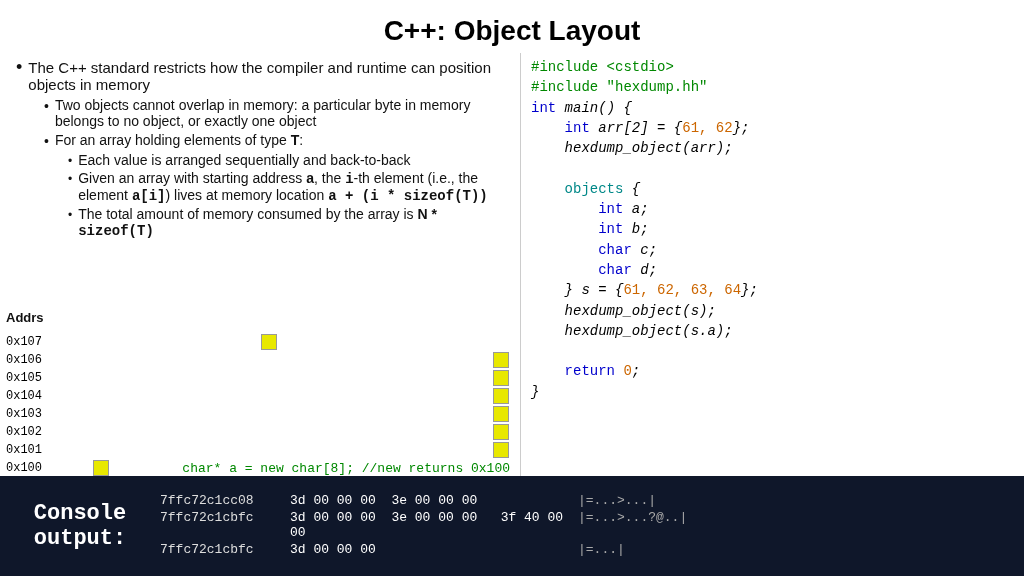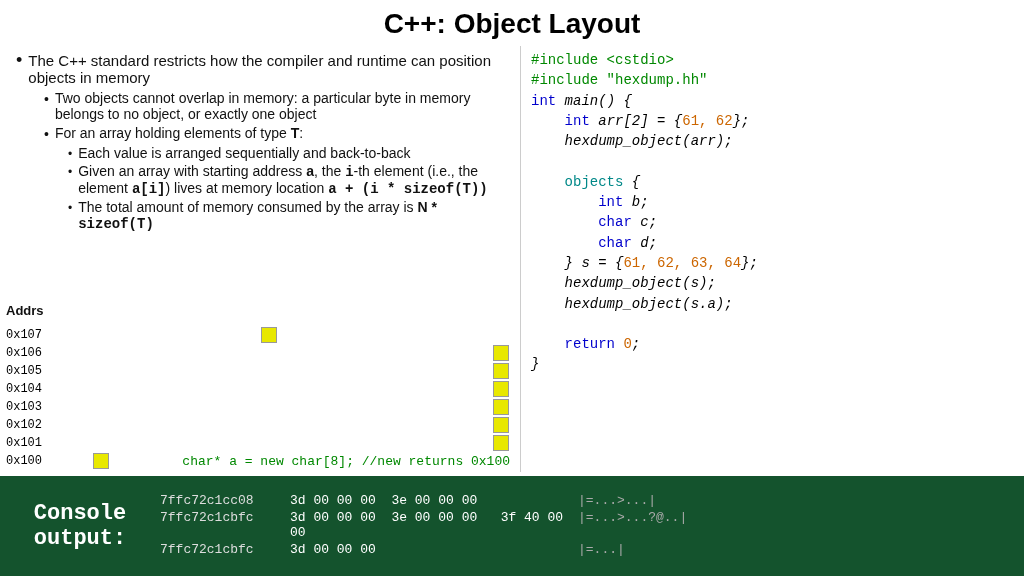--- a/index.html
+++ b/index.html
@@ -12,20 +12,21 @@
       position: relative;
     }
 
     
     .title {
       text-align: center;
       font-size: 28px;
       font-weight: bold;
       padding: 8px 0 6px 0;
       color: #000;
+      margin-top: 7px;
     }
 
     
     .content {
       display: flex;
       height: calc(576px - 50px - 100px);
     }
 
     
     .left-panel {
@@ -153,21 +154,21 @@
     .code-teal { color: #008888; }
     .code-black { color: #000000; font-style: italic; }
 
     
     .console {
       position: absolute;
       bottom: 0;
       left: 0;
       right: 0;
       height: 100px;
-      background: #14532d;
+      background: #0f172a;
       display: flex;
       align-items: stretch;
     }
 
     .console-label {
       width: 160px;
       display: flex;
       align-items: center;
       justify-content: center;
       font-family: 'Courier New', monospace;
@@ -302,20 +303,21 @@
   <div class="separator"></div>
 
   <div class="right-panel">
     <div><span class="code-green">#include &lt;cstdio&gt;</span></div>
     <div><span class="code-green">#include "hexdump.hh"</span></div>
     <div><span class="code-blue">int</span><span class="code-black"> main() {</span></div>
     <div>&nbsp;&nbsp;&nbsp;&nbsp;<span class="code-blue">int</span><span class="code-black"> arr[2] = {</span><span class="code-orange">61, 62</span><span class="code-black">};</span></div>
     <div><span class="code-black">&nbsp;&nbsp;&nbsp;&nbsp;hexdump_object(arr);</span></div>
     <div>&nbsp;</div>
     <div>&nbsp;&nbsp;&nbsp;&nbsp;<span class="code-teal">objects</span><span class="code-black"> {</span></div>
+    <div>&nbsp;&nbsp;&nbsp;&nbsp;&nbsp;&nbsp;&nbsp;&nbsp;<span class="code-blue">int</span><span class="code-black"> a;</span></div>
     <div>&nbsp;&nbsp;&nbsp;&nbsp;&nbsp;&nbsp;&nbsp;&nbsp;<span class="code-blue">int</span><span class="code-black"> b;</span></div>
     <div>&nbsp;&nbsp;&nbsp;&nbsp;&nbsp;&nbsp;&nbsp;&nbsp;<span class="code-blue">char</span><span class="code-black"> c;</span></div>
     <div>&nbsp;&nbsp;&nbsp;&nbsp;&nbsp;&nbsp;&nbsp;&nbsp;<span class="code-blue">char</span><span class="code-black"> d;</span></div>
     <div><span class="code-black">&nbsp;&nbsp;&nbsp;&nbsp;} s = {</span><span class="code-orange">61, 62, 63, 64</span><span class="code-black">};</span></div>
     <div><span class="code-black">&nbsp;&nbsp;&nbsp;&nbsp;hexdump_object(s);</span></div>
     <div><span class="code-black">&nbsp;&nbsp;&nbsp;&nbsp;hexdump_object(s.a);</span></div>
     <div>&nbsp;</div>
     <div>&nbsp;&nbsp;&nbsp;&nbsp;<span class="code-blue">return</span><span class="code-black"> </span><span class="code-orange">0</span><span class="code-black">;</span></div>
     <div><span class="code-black">}</span></div>
   </div>

